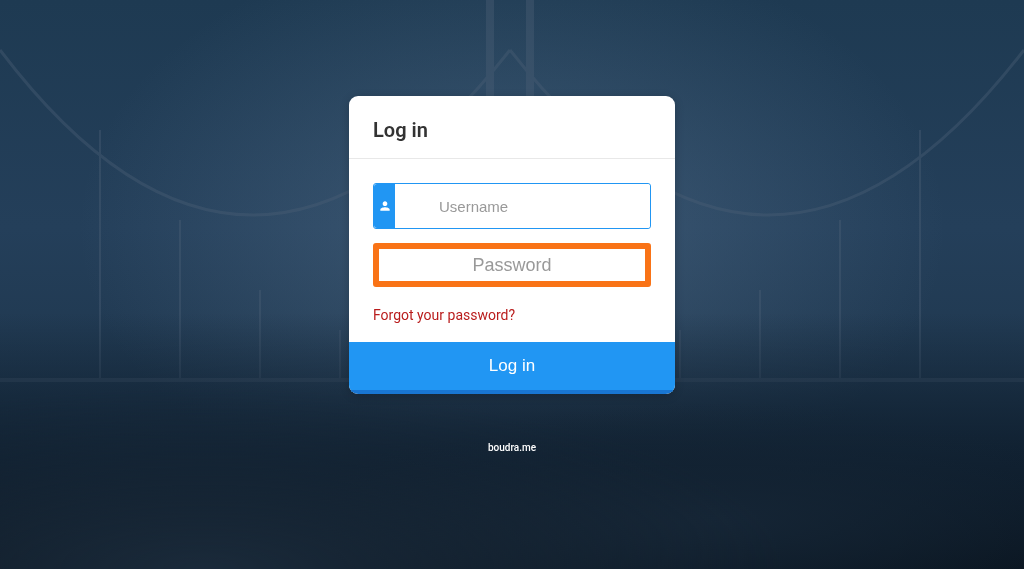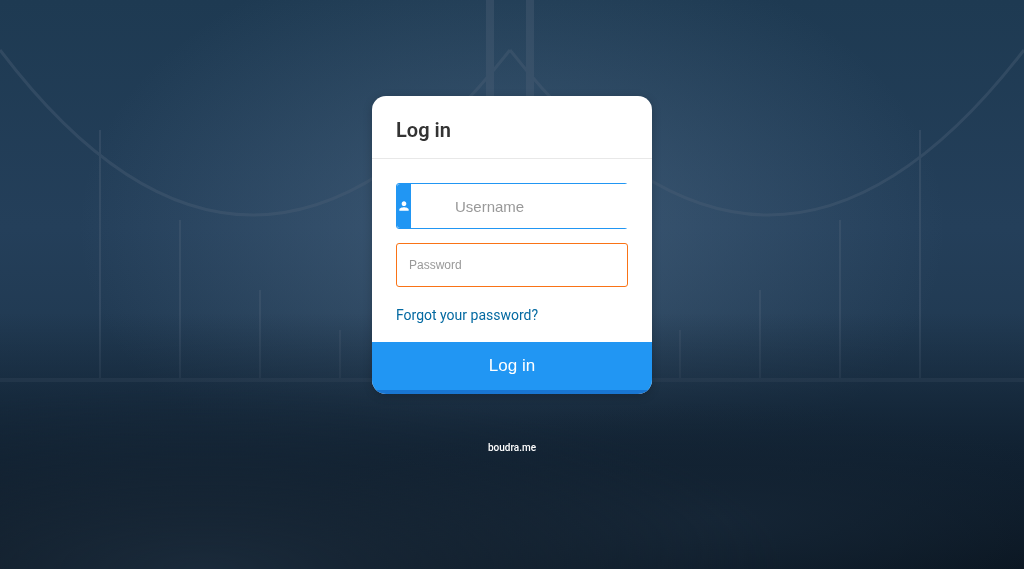--- a/index.html
+++ b/index.html
@@ -68,23 +68,23 @@
       width: 100%;
       height: 100%;
       background: 
         radial-gradient(ellipse at 20% 100%, #1a2a3a 0%, transparent 50%),
         radial-gradient(ellipse at 70% 80%, #152535 0%, transparent 40%);
     }
     
     .login-card {
       position: relative;
       z-index: 10;
-      width: 280px;
+      width: 326px;
       background: #ffffff;
-      border-radius: 14px;
+      border-radius: 9px;
       box-shadow: 0 2px 10px rgba(0, 0, 0, 0.2);
       overflow: hidden;
       margin-top: -20px;
     }
     
     .card-header {
       padding: 22px 24px 16px;
       border-bottom: 1px solid #e8e8e8;
     }
     
@@ -143,36 +143,37 @@
     }
     
     .input-group.focused .input-field {
       border: none;
     }
     
     .input-field-full {
       width: 100%;
       height: 44px;
       padding: 0 12px;
-      border: 1px solid #f97316;
+      border: 6px solid #f97316;
       border-radius: 3px;
-      font-size: 12px;
+      font-size: 18px;
       color: #555;
       outline: none;
       margin-bottom: 18px;
+      text-align: center;
     }
     
     .input-field::placeholder,
     .input-field-full::placeholder {
       color: #999;
     }
     
     .forgot-link {
       display: inline-block;
-      color: #0369a1;
+      color: #b91c1c;
       font-size: 14px;
       text-decoration: none;
       cursor: pointer;
     }
     
     .login-button {
       width: 100%;
       height: 52px;
       background: #2196F3;
       border: none;

